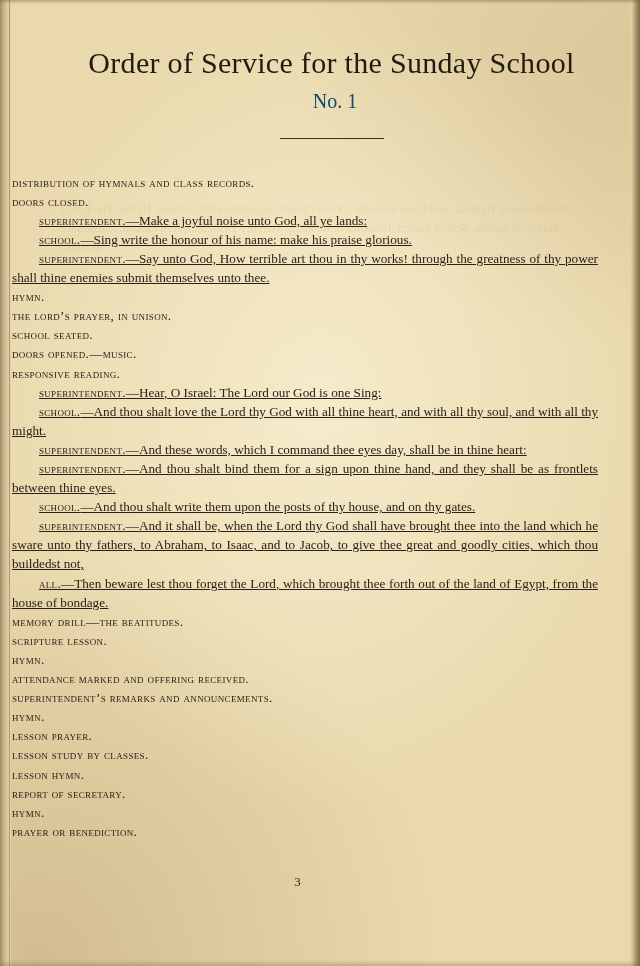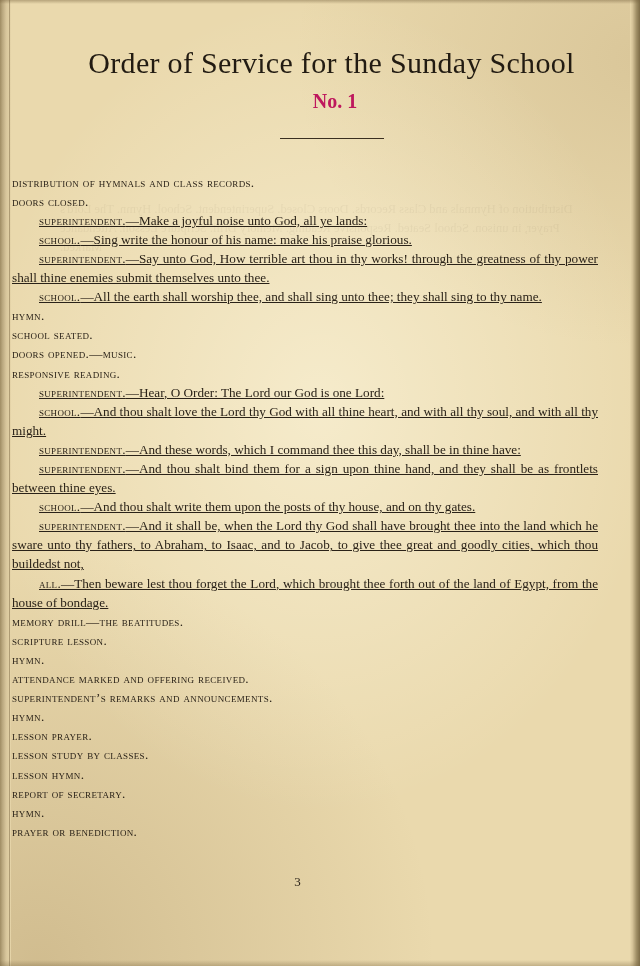--- a/index.html
+++ b/index.html
@@ -87,22 +87,22 @@
     line-height: 1.12;
     letter-spacing: 0.3px;
     color: #221b12;
     margin: 0;
     font-weight: normal;
     padding-left: 22px;
   }
   .sub-title {
     font-size: 20px;
     margin: 10px 0 0 0;
-    font-weight: bold;
-    color: #be185d;
+    font-weight: normal;
+    color: #0c4a6e;
     padding-left: 29px;
   }
   .rule-wrap {
     margin-top: 16px;
     text-align: center;
     padding-left: 22px;
   }
   .rule {
     display: inline-block;
     width: 104px;
@@ -196,32 +196,32 @@
 
     <div class="body-block">
       <div id="svc-top">
           <p class="svc"><span class="sc">Distribution of Hymnals and Class Records.</span></p>
           <p class="svc"><span class="sc">Doors Closed.</span></p>
         </div>
       <div id="resp-open">
           <p class="speech"><span class="speaker">Superintendent.</span><span>—Make a joyful noise unto God, all ye lands:</span></p>
           <p class="speech"><span class="speaker">School.</span><span>—Sing write the honour of his name: make his praise glorious.</span></p>
           <p class="speech"><span class="speaker">Superintendent.</span><span>—Say unto God, How terrible art thou in thy works! through the greatness of thy power shall thine enemies submit themselves unto thee.</span></p>
-          <p class="speech"><span class="speaker">School.</span><span>—All the earth shall worship thee, and shall sing unto thee; they shall sing to thy name.</span></p>
         </div>
       <div id="svc-mid">
           <p class="svc"><span class="sc">Hymn.</span></p>
+          <p class="svc"><span class="sc">The Lord’s Prayer, in unison.</span></p>
           <p class="svc"><span class="sc">School Seated.</span></p>
           <p class="svc"><span class="sc">Doors Opened.—Music.</span></p>
           <p class="svc"><span class="sc">Responsive Reading.</span></p>
         </div>
       <div id="resp-main">
-          <p class="speech"><span class="speaker">Superintendent.</span><span>—Hear, O Order: The Lord our God is one Lord:</span></p>
+          <p class="speech"><span class="speaker">Superintendent.</span><span>—Hear, O Israel: The Lord our God is one Sing:</span></p>
           <p class="speech"><span class="speaker">School.</span><span>—And thou shalt love the Lord thy God with all thine heart, and with all thy soul, and with all thy might.</span></p>
-          <p class="speech"><span class="speaker">Superintendent.</span><span>—And these words, which I command thee this day, shall be in thine have:</span></p>
+          <p class="speech"><span class="speaker">Superintendent.</span><span>—And these words, which I command thee eyes day, shall be in thine heart:</span></p>
           <p class="speech"><span class="speaker">Superintendent.</span><span>—And thou shalt bind them for a sign upon thine hand, and they shall be as frontlets between thine eyes.</span></p>
           <p class="speech"><span class="speaker">School.</span><span>—And thou shalt write them upon the posts of thy house, and on thy gates.</span></p>
           <p class="speech"><span class="speaker">Superintendent.</span><span>—And it shall be, when the Lord thy God shall have brought thee into the land which he sware unto thy fathers, to Abraham, to Isaac, and to Jacob, to give thee great and goodly cities, which thou buildedst not,</span></p>
           <p class="speech"><span class="speaker">All.</span><span>—Then beware lest thou forget the Lord, which brought thee forth out of the land of Egypt, from the house of bondage.</span></p>
         </div>
       <div id="svc-end">
           <p class="svc"><span class="sc">Memory Drill—The Beatitudes.</span></p>
           <p class="svc"><span class="sc">Scripture Lesson.</span></p>
           <p class="svc"><span class="sc">Hymn.</span></p>
           <p class="svc"><span class="sc">Attendance Marked and Offering Received.</span></p>

